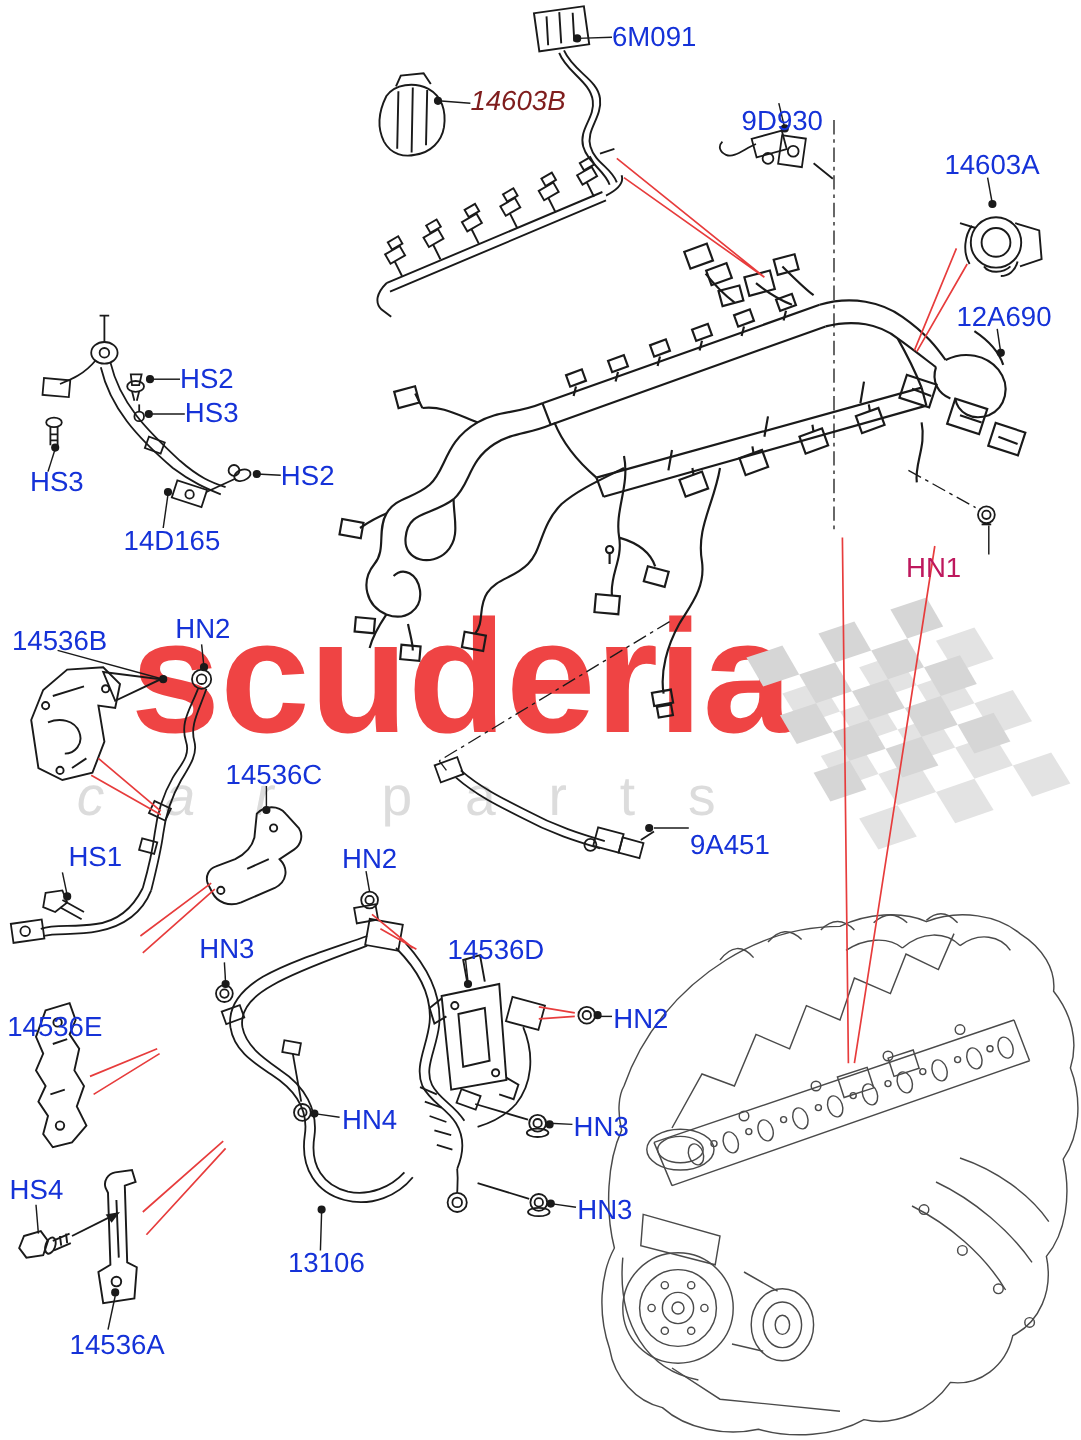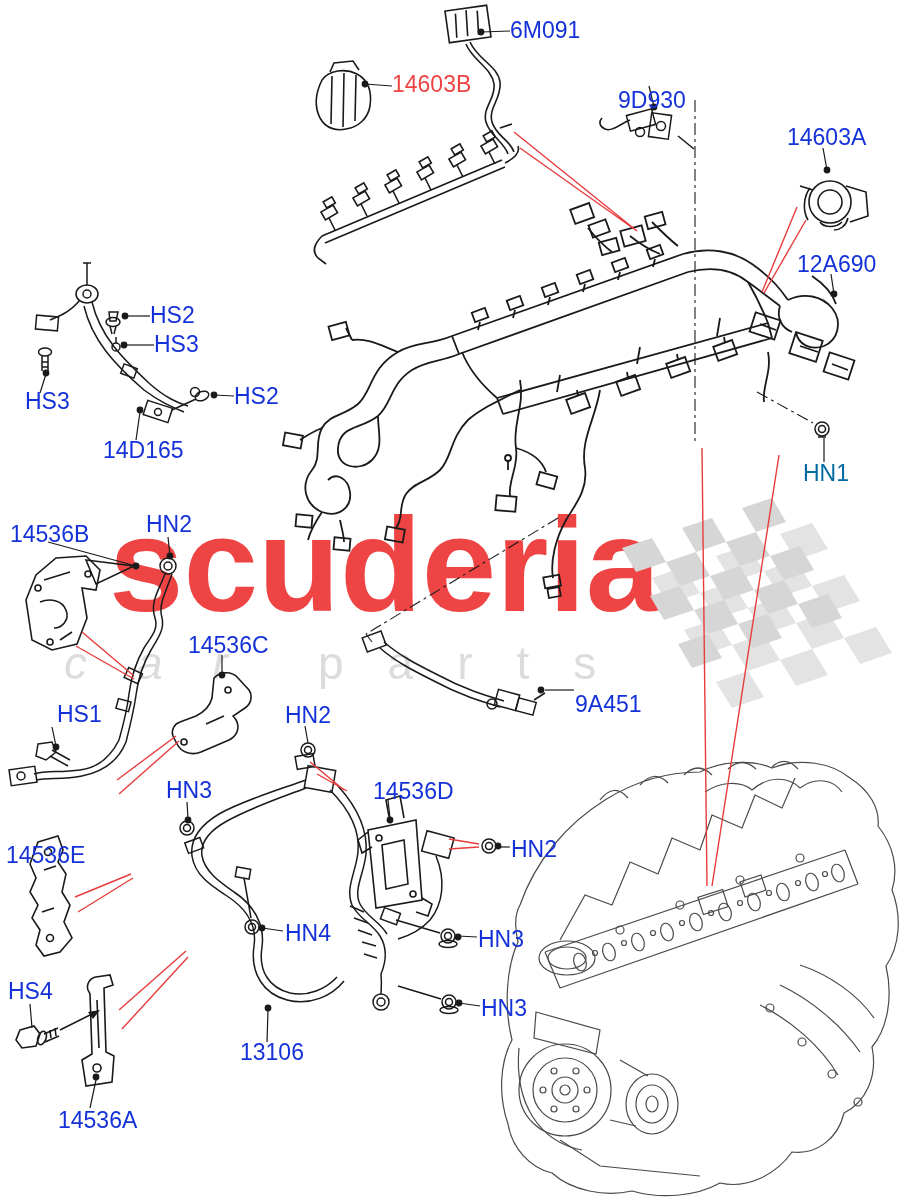--- a/index.html
+++ b/index.html
@@ -385,30 +385,30 @@
       <path d="M82,632 L134,676 M76,646 L134,679"></path>
       <path d="M117,780 L176,736 M119,794 L179,741"></path>
       <path d="M75,897 L131,874 M78,912 L133,878"></path>
       <path d="M310,762 L344,790 M317,774 L347,791"></path>
       <path d="M449,839 L479,844 M449,849 L479,847"></path>
       <path d="M119,1010 L186,951 M122,1029 L188,957"></path>
     </g>
   </svg>
 
   <div class="lbl" style="left: 510px; top: 18px; color: rgb(21, 50, 216);">6M091</div>
-  <div class="lbl" style="left: 392px; top: 72px; color: #ef4444;">14603B</div>
+  <div class="lbl" style="left: 392px; top: 72px; color: #7f1d1d; font-style: italic;">14603B</div>
   <div class="lbl" style="left: 618px; top: 64px; color: rgb(21, 50, 216); margin-top: 24px;">9D930</div>
   <div class="lbl" style="left: 787px; top: 125px; color: rgb(21, 50, 216);">14603A</div>
   <div class="lbl" style="left: 797px; top: 252px; color: rgb(21, 50, 216);">12A690</div>
   <div class="lbl" style="left: 150px; top: 303px; color: rgb(21, 50, 216);">HS2</div>
   <div class="lbl" style="left: 154px; top: 332px; color: rgb(21, 50, 216);">HS3</div>
   <div class="lbl" style="left: 25px; top: 389px; color: rgb(21, 50, 216);">HS3</div>
   <div class="lbl" style="left: 234px; top: 384px; color: rgb(21, 50, 216);">HS2</div>
   <div class="lbl" style="left: 103px; top: 438px; color: rgb(21, 50, 216);">14D165</div>
-  <div class="lbl" style="left: 803px; top: 461px; color: #0369a1;">HN1</div>
+  <div class="lbl" style="left: 755px; top: 461px; color: #be185d;">HN1</div>
   <div class="lbl" style="left: 10px; top: 522px; color: rgb(21, 50, 216);">14536B</div>
   <div class="lbl" style="left: 146px; top: 512px; color: rgb(21, 50, 216);">HN2</div>
   <div class="lbl" style="left: 188px; top: 633px; color: rgb(21, 50, 216);">14536C</div>
   <div class="lbl" style="left: 575px; top: 692px; color: rgb(21, 50, 216);">9A451</div>
   <div class="lbl" style="left: 17px; top: 702px; color: rgb(21, 50, 216); margin-left: 40px;">HS1</div>
   <div class="lbl" style="left: 285px; top: 703px; color: rgb(21, 50, 216);">HN2</div>
   <div class="lbl" style="left: 166px; top: 778px; color: rgb(21, 50, 216);">HN3</div>
   <div class="lbl" style="left: 373px; top: 779px; color: rgb(21, 50, 216);">14536D</div>
   <div class="lbl" style="left: 6px; top: 823px; color: rgb(21, 50, 216); margin-top: 20px;">14536E</div>
   <div class="lbl" style="left: 511px; top: 837px; color: rgb(21, 50, 216);">HN2</div>

